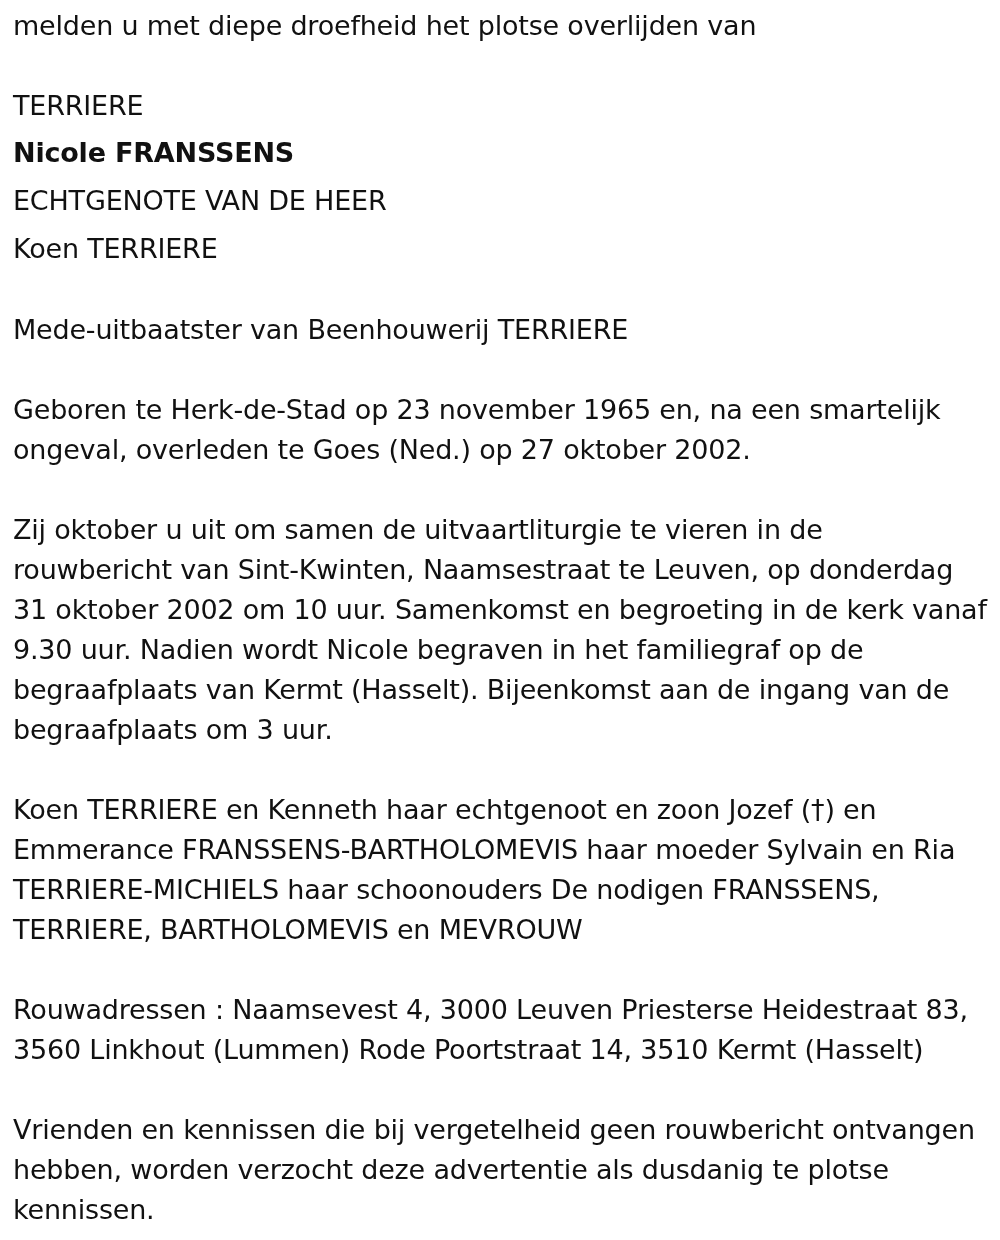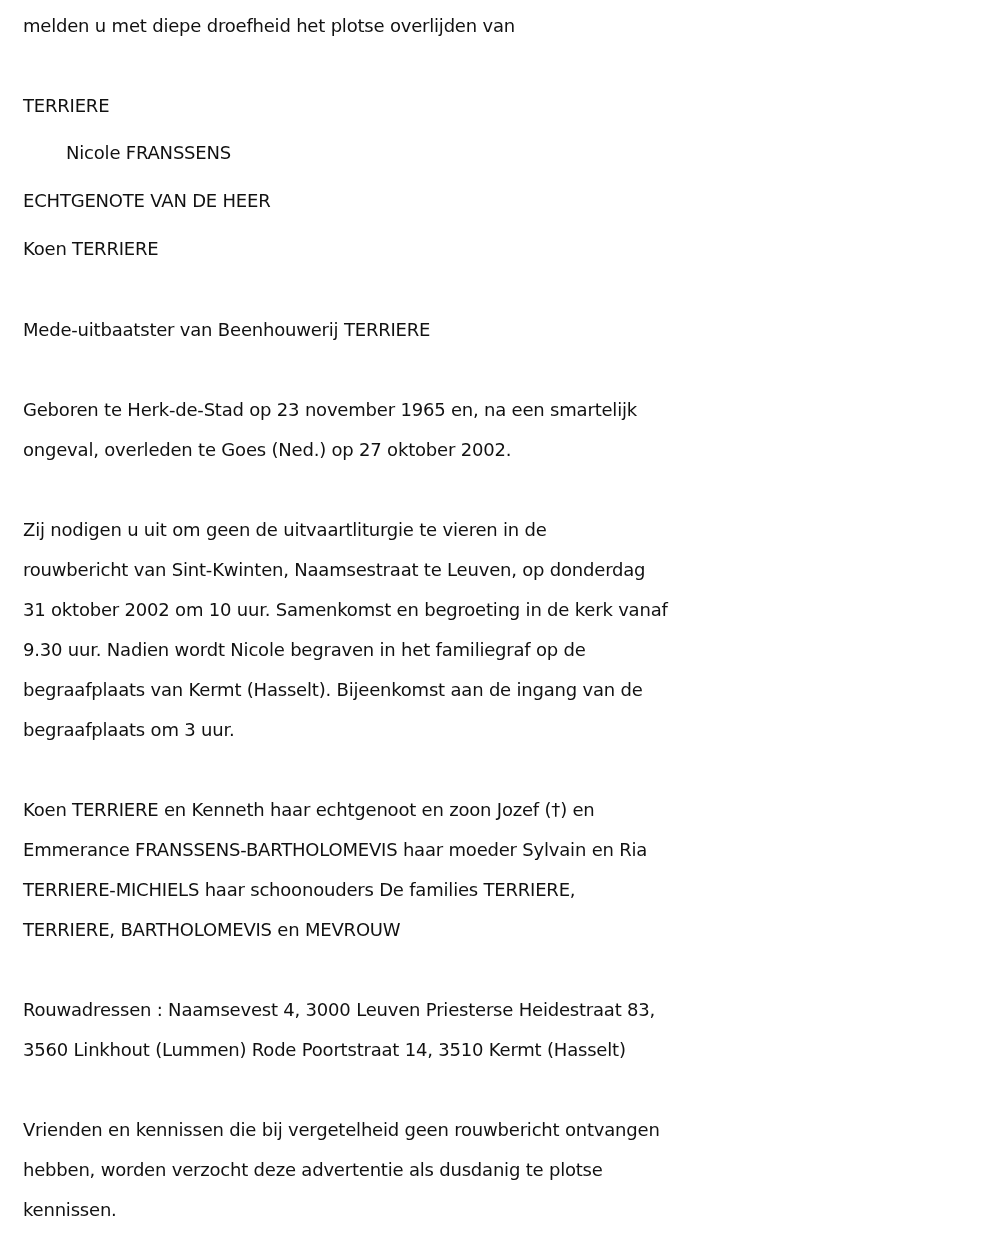--- a/index.html
+++ b/index.html
@@ -1,50 +1,50 @@
 <!DOCTYPE html>
 <html><head>
 <meta charset="utf-8">
 <style>
   html, body { margin:0; padding:0; background:#ffffff; }
   body { width:1000px; height:1240px; overflow:hidden; position:relative;
          font-family:"DejaVu Sans", sans-serif; color:#111; }
   .doc { position:absolute; left:11px; top:0; width:980px; }
-  .line { position:absolute; left:12px; font-size:18px; line-height:40px; white-space:nowrap; letter-spacing:-0.2px; }
-  .bold { font-weight:normal;margin-left:43px; }
+  .line { position:absolute; left:2px; font-size:27px; line-height:40px; white-space:nowrap; letter-spacing:-0.2px; }
+  .bold { font-weight:bold; }
 </style>
 </head>
 <body>
 
 <div class="doc">
   <div class="line" style="top:6px">melden u met diepe droefheid het plotse overlijden van</div>
 
   <div class="line" style="top:86px">TERRIERE</div>
   <div class="line bold" style="top:133px">Nicole FRANSSENS</div>
   <div class="line" style="top:181px">ECHTGENOTE VAN DE HEER</div>
   <div class="line" style="top:229px">Koen TERRIERE</div>
 
   <div class="line" style="top:310px">Mede-uitbaatster van Beenhouwerij TERRIERE</div>
 
   <div class="line" style="top:390px">Geboren te Herk-de-Stad op 23 november 1965 en, na een smartelijk</div>
   <div class="line" style="top:430px">ongeval, overleden te Goes (Ned.) op 27 oktober 2002.</div>
 
   <div>
-    <div class="line" style="top:510px">Zij nodigen u uit om geen de uitvaartliturgie te vieren in de</div>
+    <div class="line" style="top:510px">Zij oktober u uit om samen de uitvaartliturgie te vieren in de</div>
     <div class="line" style="top:550px">rouwbericht van Sint-Kwinten, Naamsestraat te Leuven, op donderdag</div>
     <div class="line" style="top:590px">31 oktober 2002 om 10 uur. Samenkomst en begroeting in de kerk vanaf</div>
     <div class="line" style="top:630px">9.30 uur. Nadien wordt Nicole begraven in het familiegraf op de</div>
     <div class="line" style="top:670px">begraafplaats van Kermt (Hasselt). Bijeenkomst aan de ingang van de</div>
     <div class="line" style="top:710px">begraafplaats om 3 uur.</div>
   </div>
 
   <div>
     <div class="line" style="top:790px">Koen TERRIERE en Kenneth haar echtgenoot en zoon Jozef (†) en</div>
     <div class="line" style="top:830px">Emmerance FRANSSENS-BARTHOLOMEVIS haar moeder Sylvain en Ria</div>
-    <div class="line" style="top:870px">TERRIERE-MICHIELS haar schoonouders De families TERRIERE,</div>
+    <div class="line" style="top:870px">TERRIERE-MICHIELS haar schoonouders De nodigen FRANSSENS,</div>
     <div class="line" style="top:910px">TERRIERE, BARTHOLOMEVIS en MEVROUW</div>
   </div>
 
   <div>
     <div class="line" style="top:990px">Rouwadressen : Naamsevest 4, 3000 Leuven Priesterse Heidestraat 83,</div>
     <div class="line" style="top:1030px">3560 Linkhout (Lummen) Rode Poortstraat 14, 3510 Kermt (Hasselt)</div>
   </div>
 
   <div>
     <div class="line" style="top:1110px">Vrienden en kennissen die bij vergetelheid geen rouwbericht ontvangen</div>

